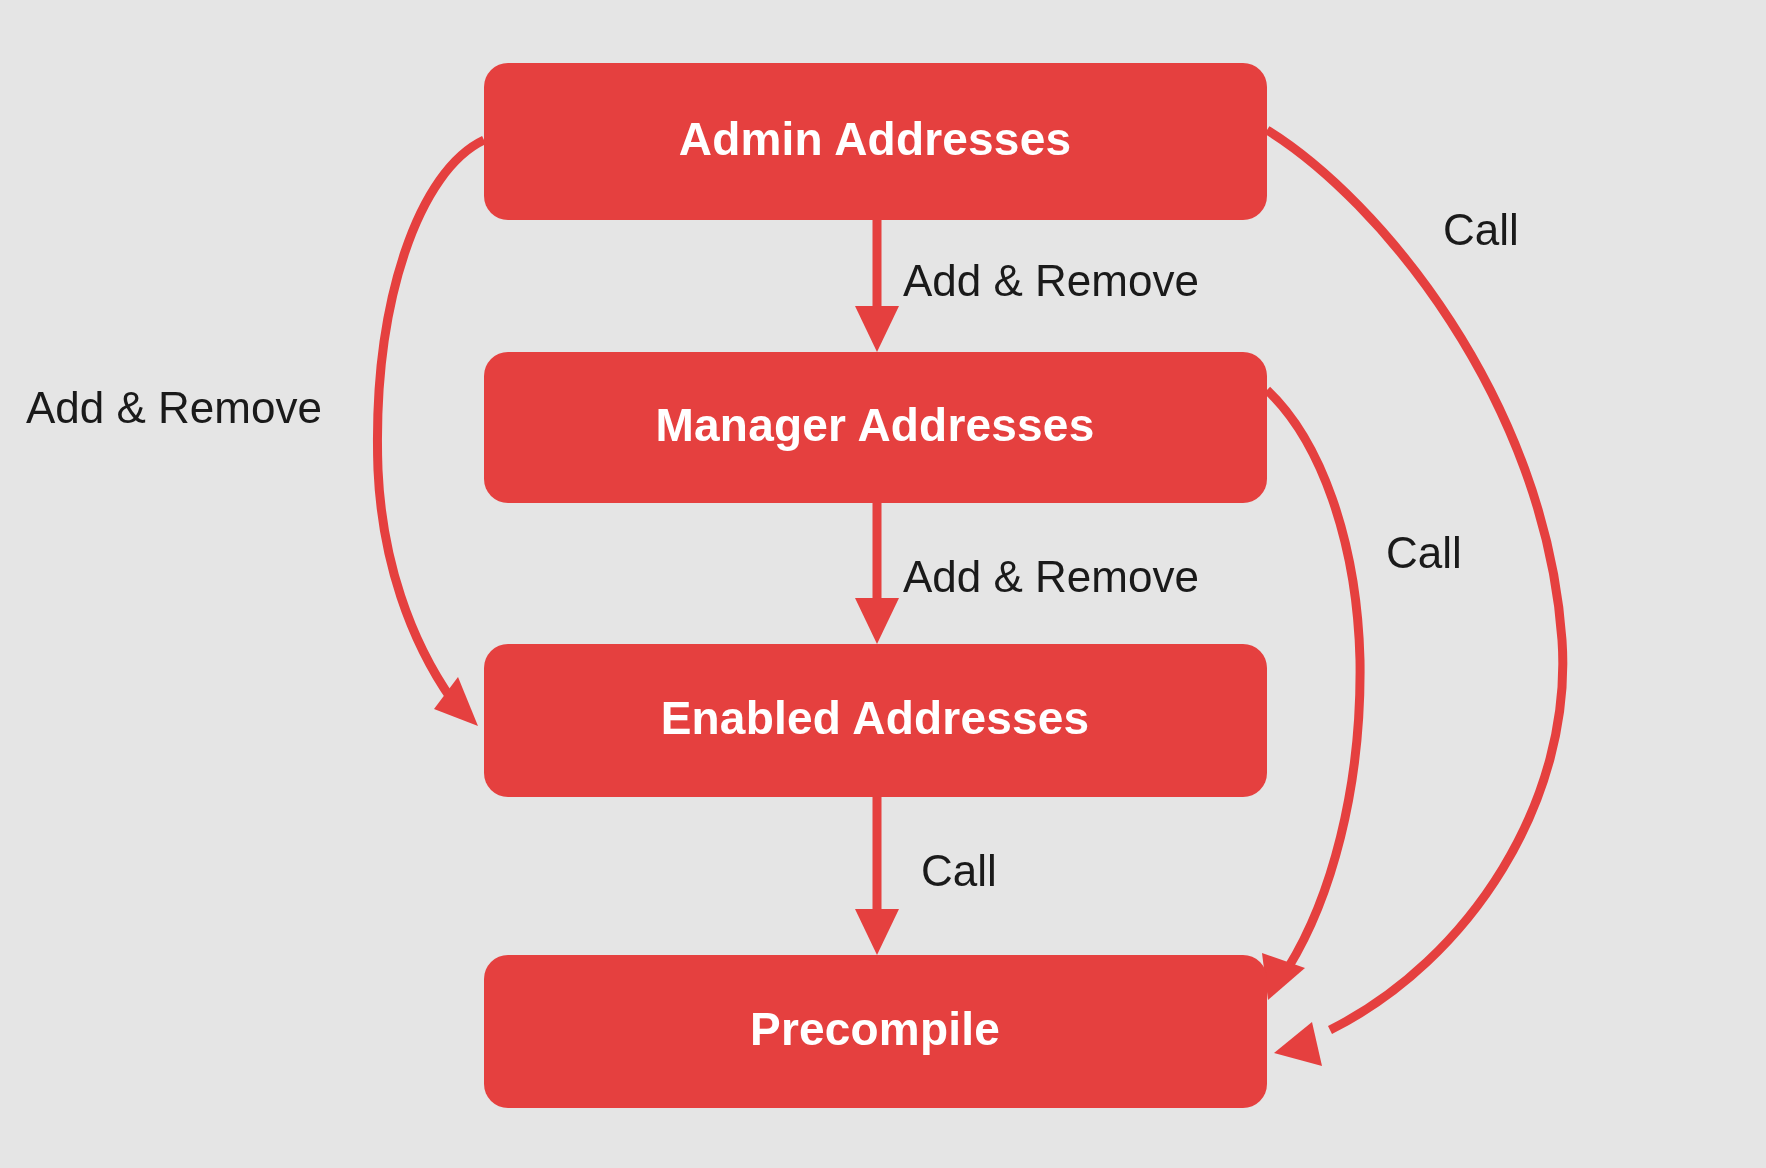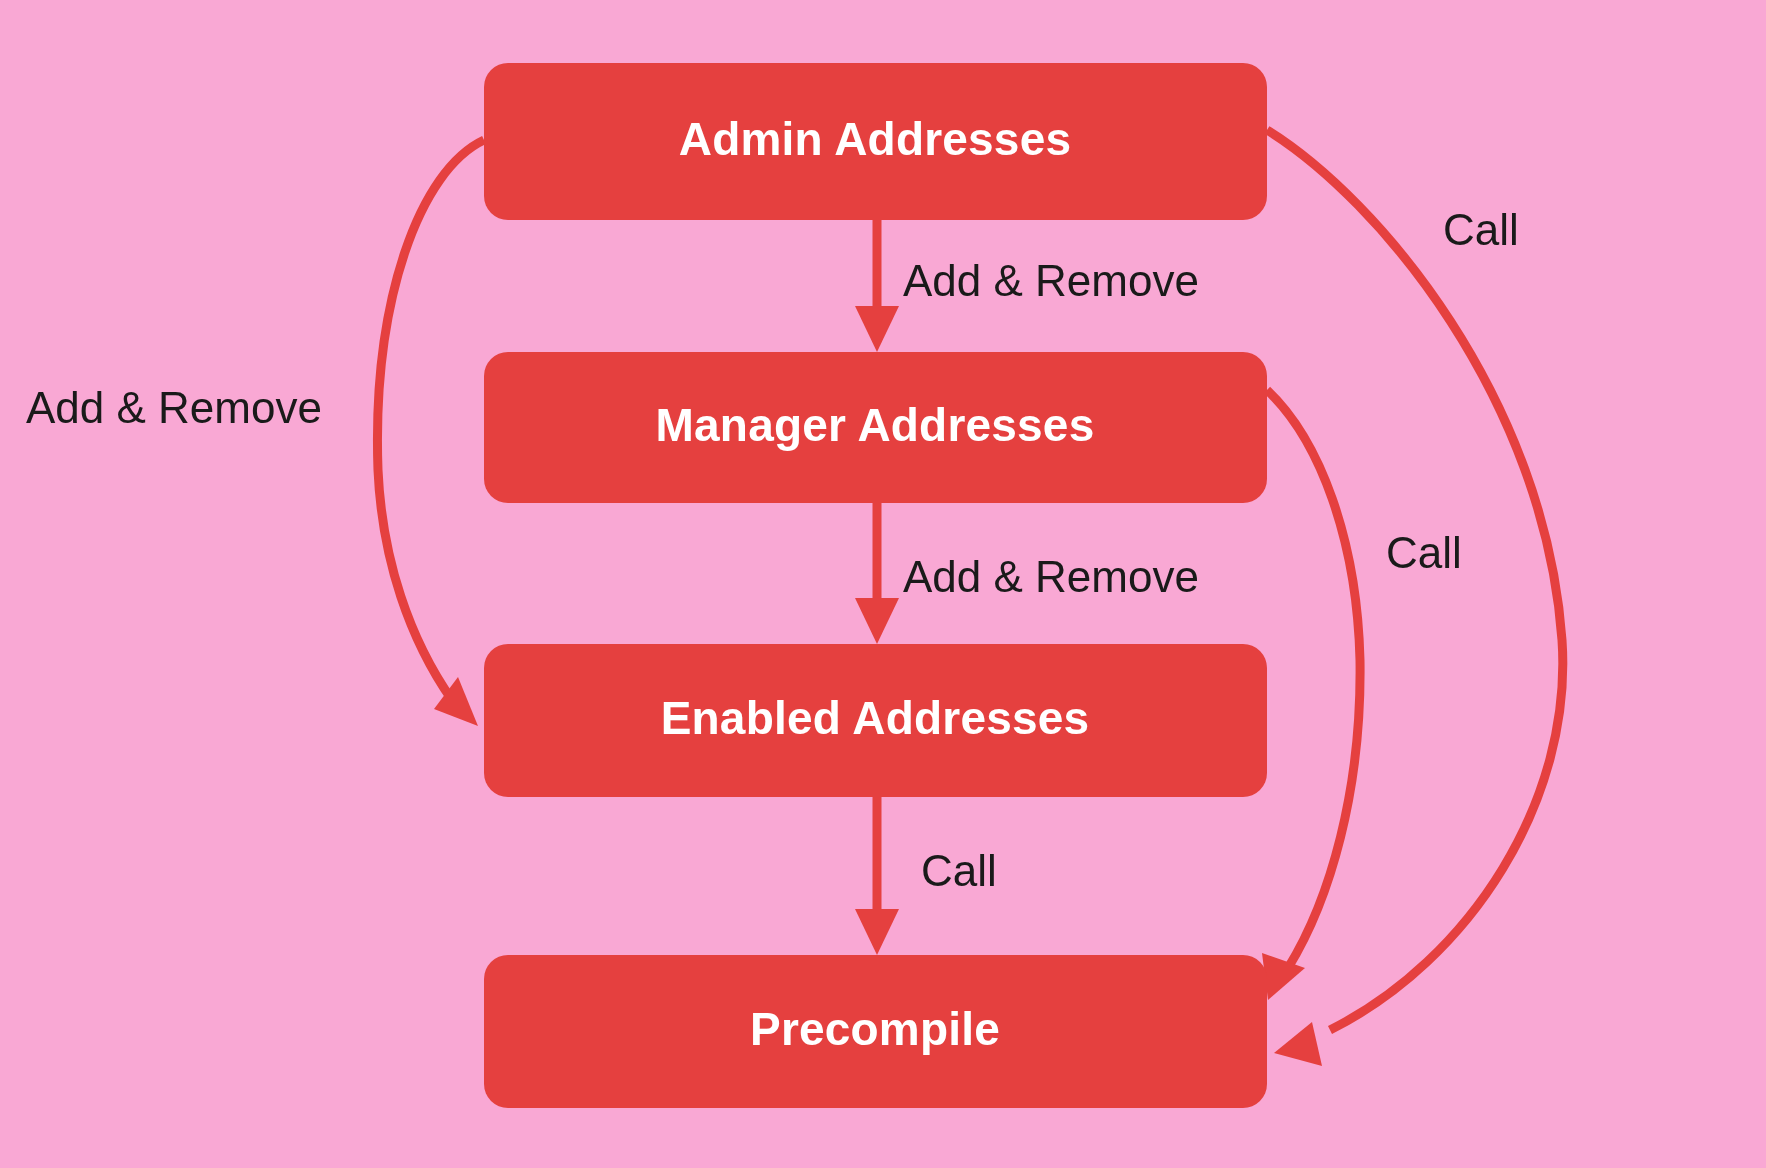--- a/index.html
+++ b/index.html
@@ -11,21 +11,21 @@
   body {
     width: 1766px;
     height: 1168px;
     font-family: "Liberation Sans", sans-serif;
     overflow: hidden;
   }
   #diagram-root {
     position: relative;
     width: 1766px;
     height: 1168px;
-    background: #f9a8d4;
+    background: #e5e5e5;
   }
   svg.diagram-svg {
     position: absolute;
     top: 0;
     left: 0;
     width: 1766px;
     height: 1168px;
     display: block;
   }
   .node-label {

